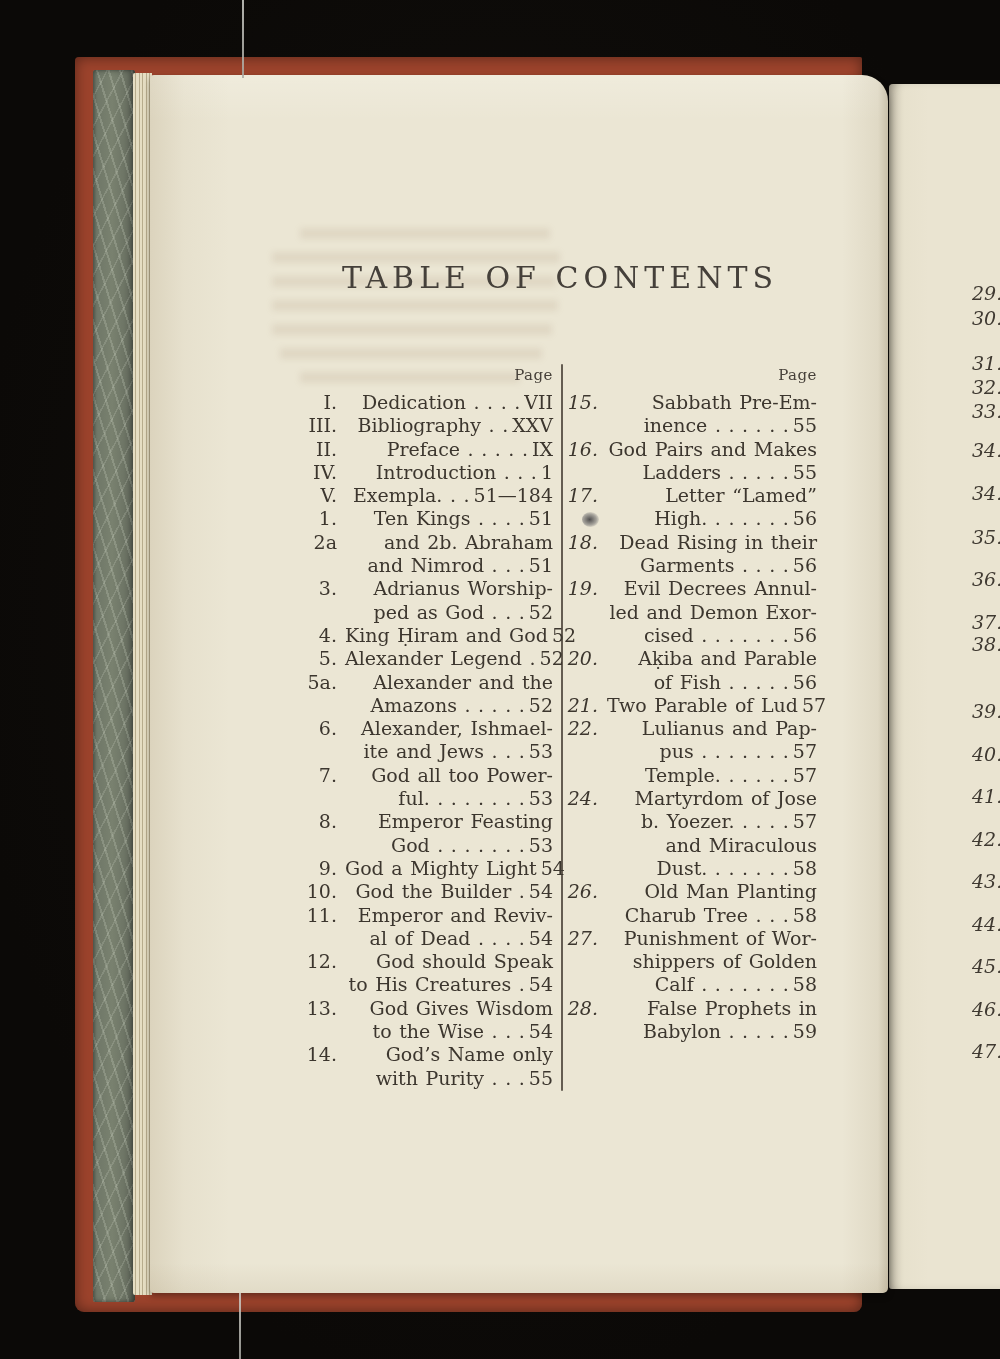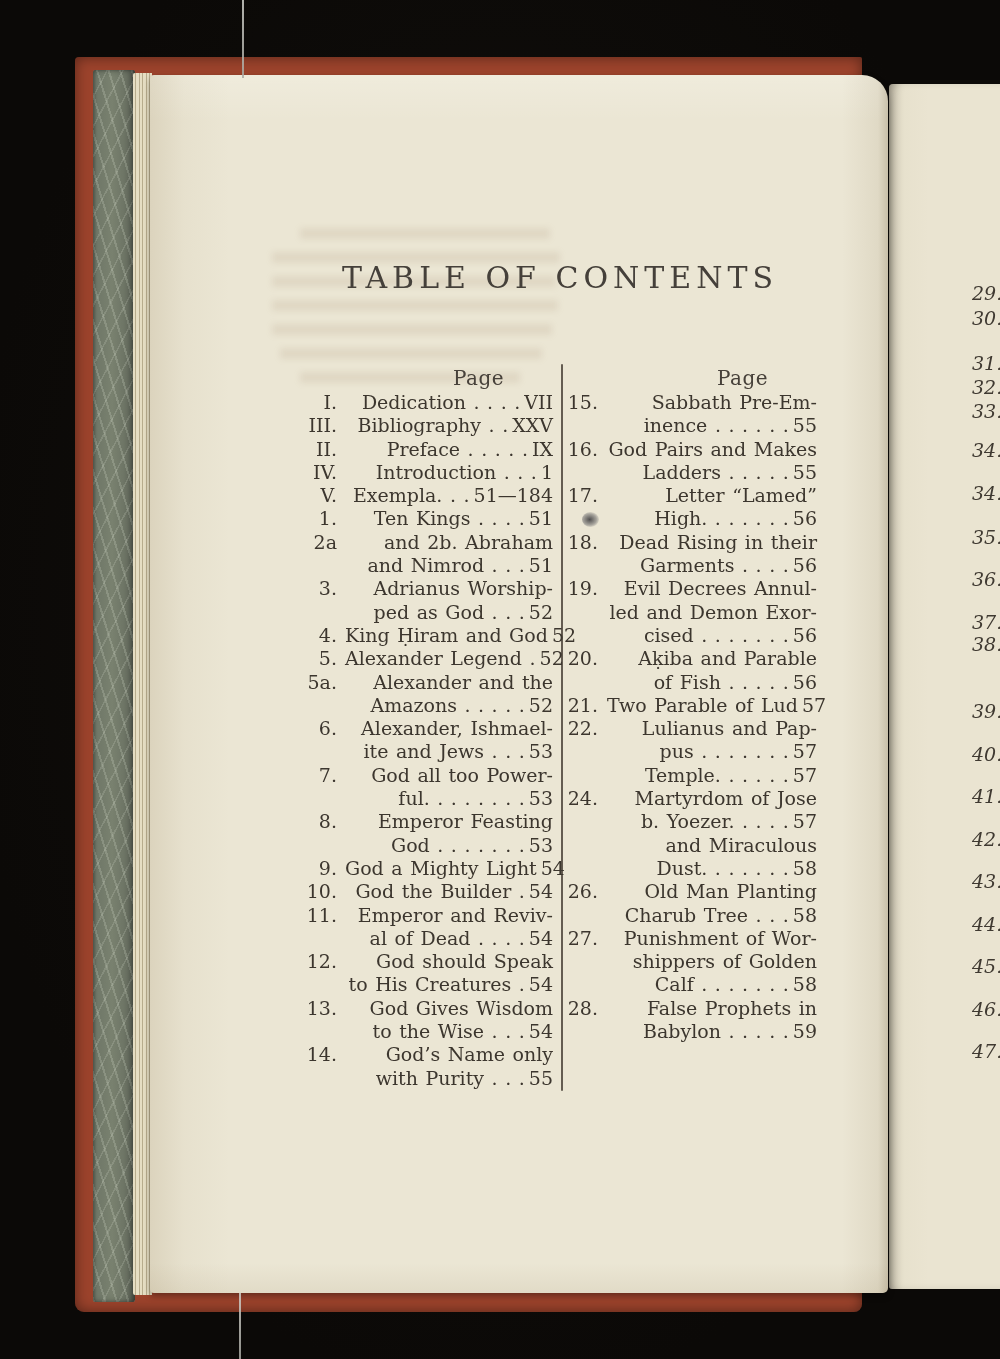--- a/index.html
+++ b/index.html
@@ -59,34 +59,34 @@
   }
 
   
   .ghost{position:absolute;background:rgba(146,116,82,.12);filter:blur(3px);border-radius:2px;}
 
   .toc-title{
     position:absolute;left:190px;top:260px;width:740px;text-align:center;
     font-size:30px;letter-spacing:5px;color:#45403a;white-space:nowrap;
   }
   .col-header{
-    position:absolute;top:366px;width:100px;
-    font-size:20px;color:#47413a;letter-spacing:.5px;
+    position:absolute;top:366px;width:100px;text-align:right;
+    font-size:15px;color:#47413a;letter-spacing:.5px;
   }
   .col-header.left{left:453px;}
   .col-header.right{left:717px;}
 
   .divider{position:absolute;left:561px;top:364px;width:2px;height:727px;background:rgba(66,58,48,.8);border-radius:1px;}
 
   .toc-col{position:absolute;top:391px;color:#3c362e;font-size:19px;}
   .toc-col.left{left:296px;width:257px;}
   .toc-col.right{left:566px;width:251px;}
   .line{display:flex;align-items:baseline;height:23.3px;line-height:23.3px;white-space:nowrap;word-spacing:1.5px;}
   .ln-num{flex:none;width:41px;text-align:right;margin-right:8px;}
-  .toc-col.right .ln-num{width:32px;margin-right:9px;}
+  .toc-col.right .ln-num{width:32px;margin-right:9px;font-style:italic;}
   .ln-text{flex:1 1 auto;text-align:right;}
   .ln-page{flex:none;margin-left:4px;text-align:right;}
 
   .smudge{
     position:absolute;left:582px;top:512px;width:17px;height:15px;
     background:radial-gradient(ellipse at 45% 50%, rgba(42,42,46,.8) 0%, rgba(84,84,90,.45) 52%, transparent 78%);
     border-radius:50%;filter:blur(.4px);
   }
 
   .next-nums{position:absolute;left:0;top:16px;width:1000px;height:1359px;pointer-events:none;font-style:italic;}

